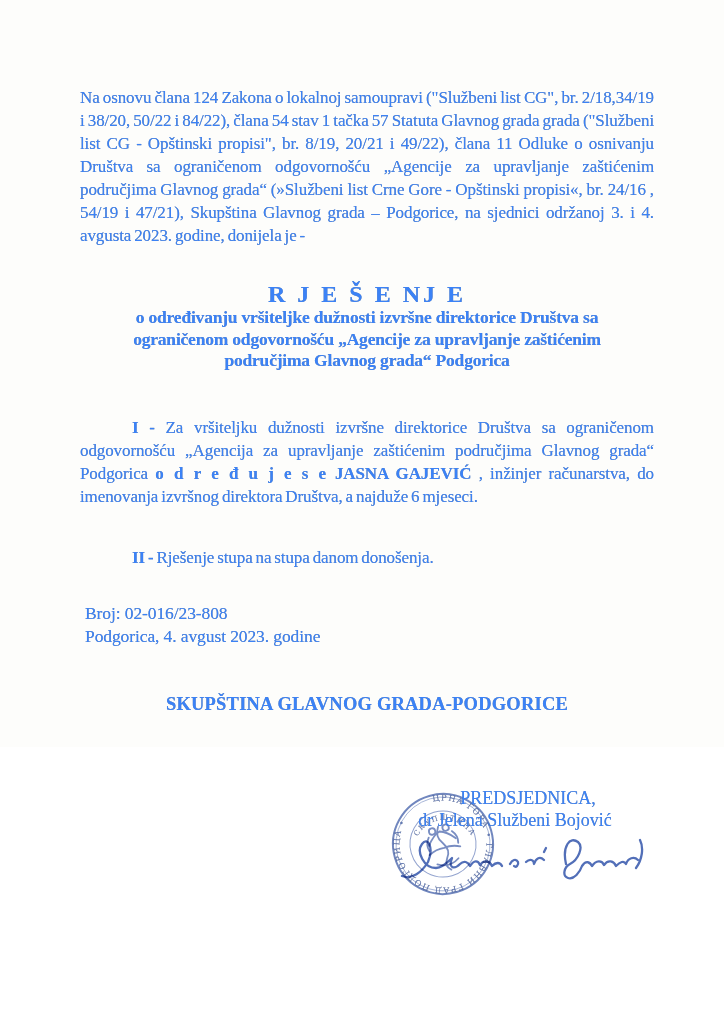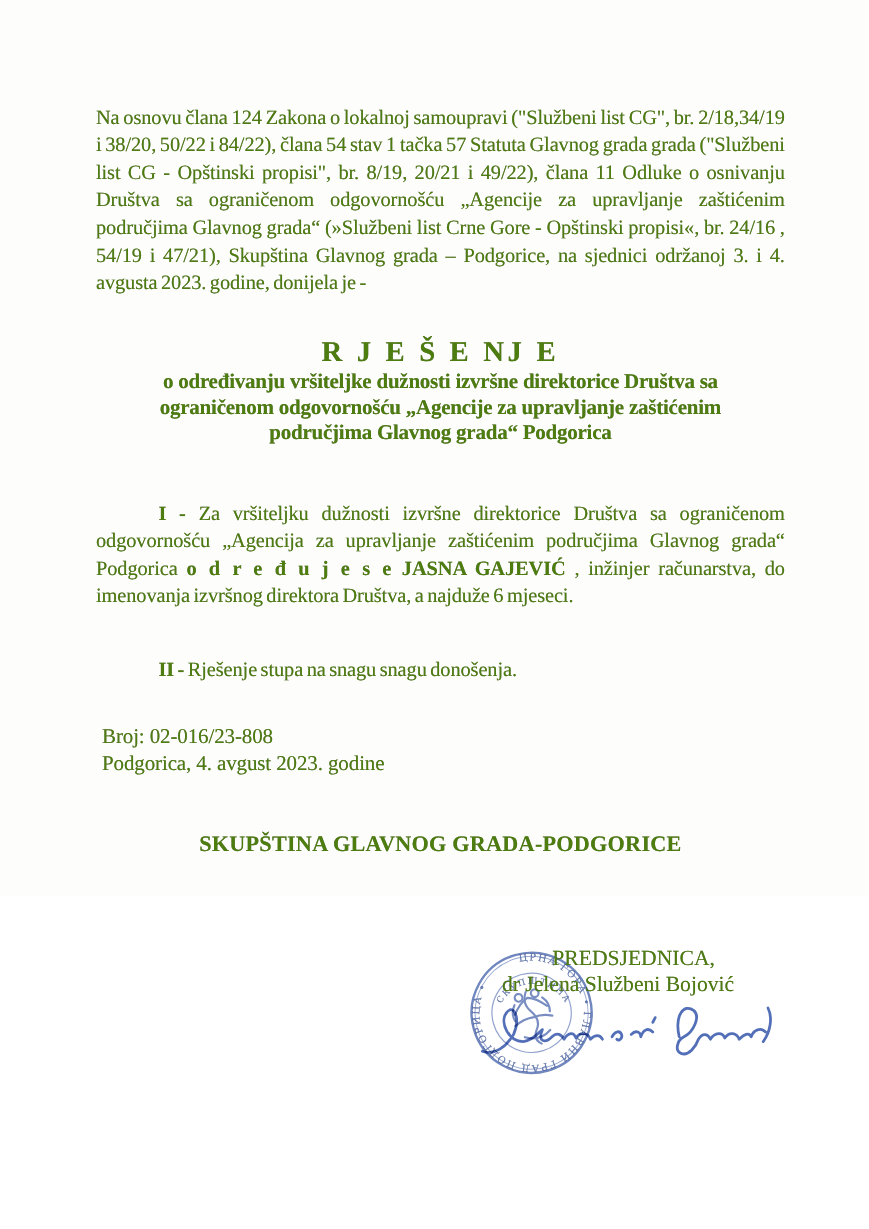--- a/index.html
+++ b/index.html
@@ -1,21 +1,21 @@
 <!DOCTYPE html>
 <html><head>
 <meta charset="utf-8">
 <style>
   html,body{margin:0;padding:0;}
   body{width:724px;height:1024px;background:#ffffff;position:relative;overflow:hidden;}
   .page{
     position:absolute;left:0;top:0;width:724px;height:747px;
     background:#fdfdfb;
     font-family:"Liberation Serif","DejaVu Serif",serif;
-    color:#4d7c0f;
+    color:#3b82f6;
     text-shadow:0 0 0.5px rgba(20,20,20,.45);
   }
   .para{
     position:absolute;left:80px;width:574px;
     font-size:17px;line-height:23px;
     text-align:justify;
     letter-spacing:-0.1px;word-spacing:-1.2px;
     margin:0;
   }
   #intro{top:86px;}
@@ -66,21 +66,21 @@
     <div class="subtitle-line">ograničenom odgovornošću „Agencije za upravljanje zaštićenim</div>
     <div class="subtitle-line">područjima  Glavnog grada“ Podgorica</div>
   </div>
 
   <p class="para" id="item1">
     <span class="bold">I - </span><span>Za vršiteljku dužnosti izvršne direktorice Društva sa ograničenom odgovornošću „Agencija za upravljanje zaštićenim područjima Glavnog grada“ Podgorica </span><span class="emph">o d r e đ u j e   s e</span>
     <span class="bold">JASNA GAJEVIĆ</span> <span>, inžinjer računarstva, do imenovanja izvršnog direktora Društva, a najduže 6 mjeseci.</span>
   </p>
 
   <p class="para" id="item2">
-    <span class="bold">II - </span> <span>Rješenje stupa na snagu snagu donošenja.</span>
+    <span class="bold">II - </span> <span>Rješenje stupa na stupa danom donošenja.</span>
   </p>
 
   <div id="ref-block">
     <div>Broj: 02-016/23-808</div>
     <div>Podgorica, 4. avgust 2023. godine</div>
   </div>
 
   <div id="issuer">SKUPŠTINA GLAVNOG GRADA-PODGORICE</div>
 
   <div id="sig-block">

